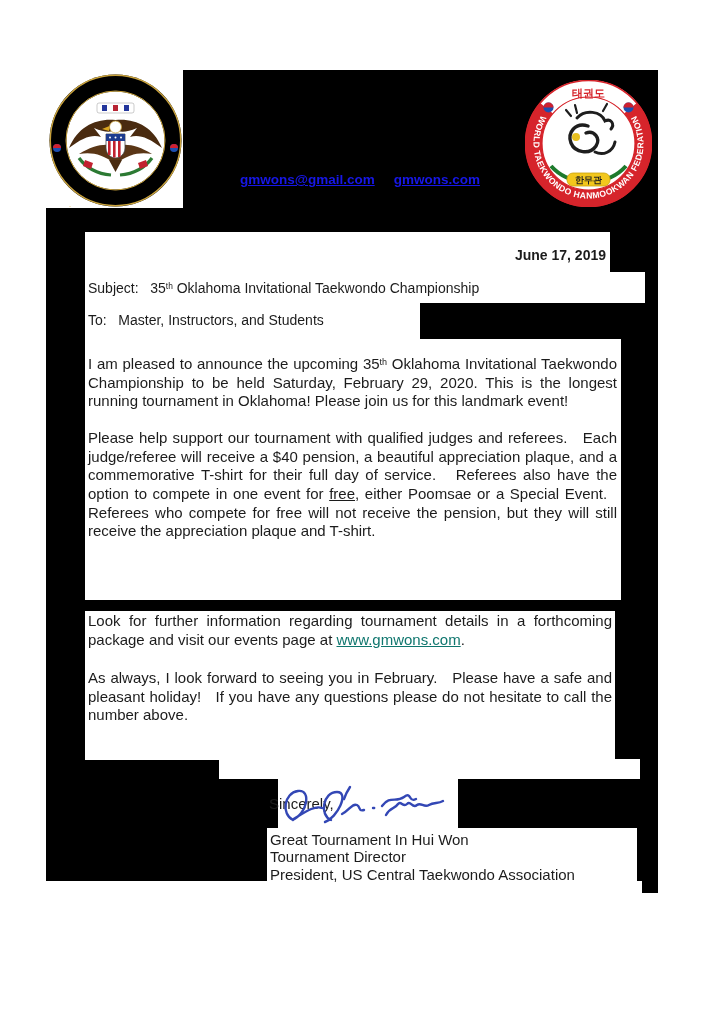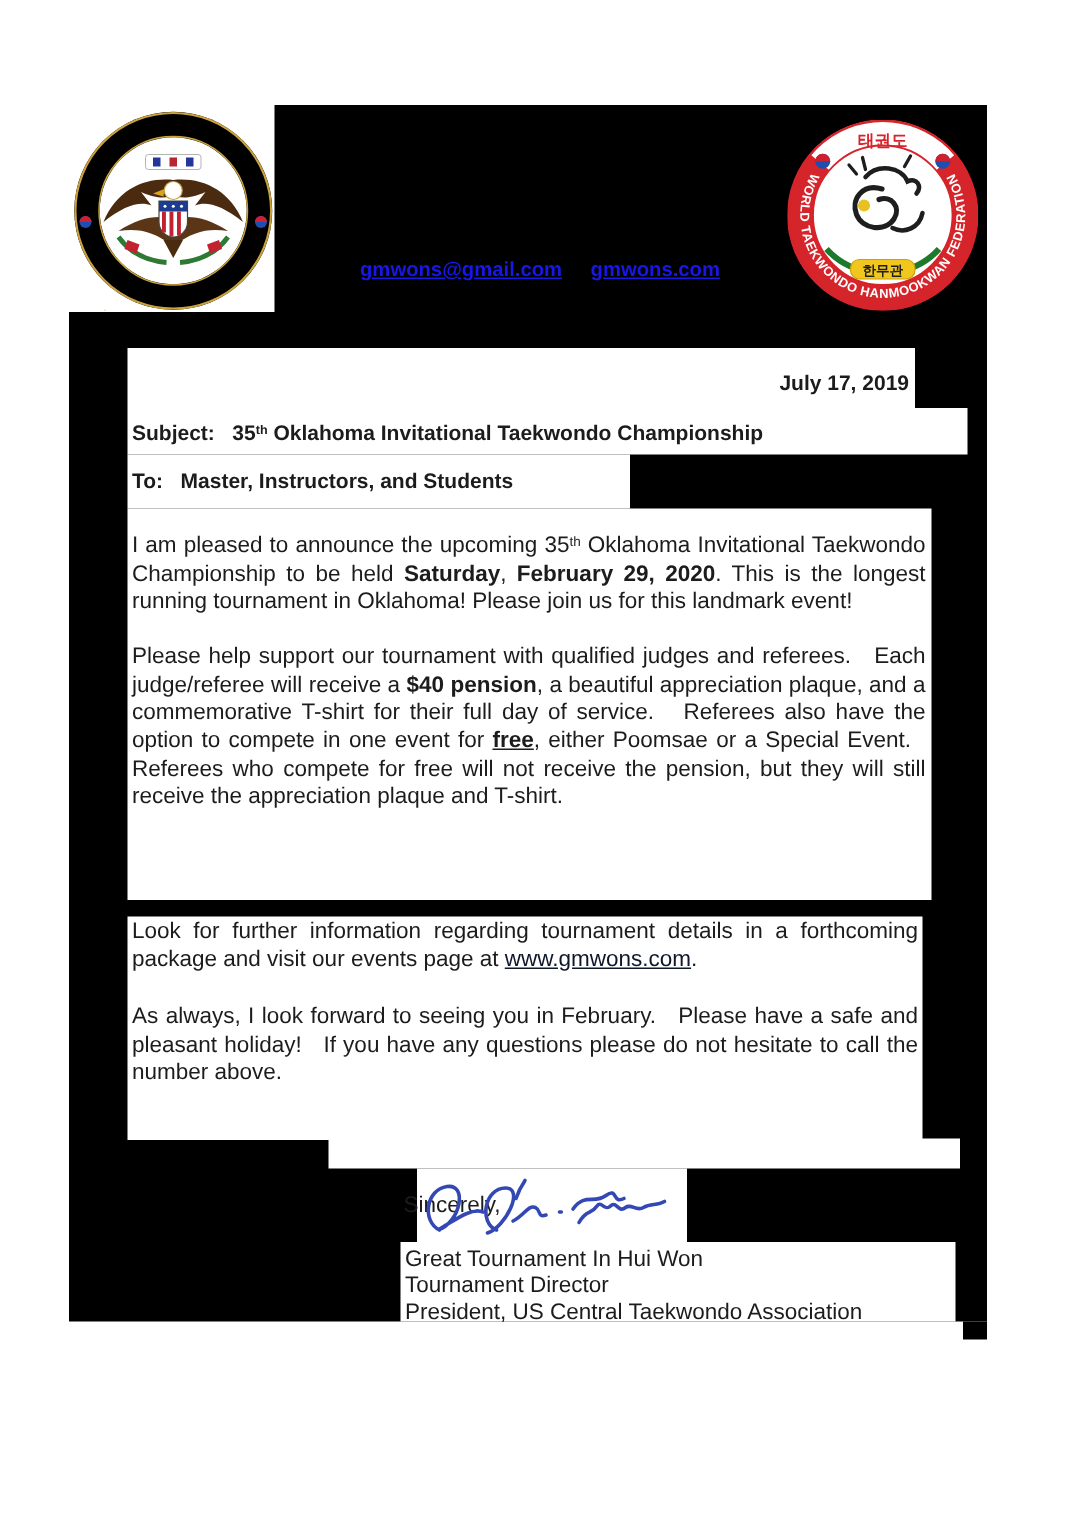--- a/index.html
+++ b/index.html
@@ -1,33 +1,33 @@
 <!DOCTYPE html>
 <html><head>
 <meta charset="utf-8">
 <style>
   html,body{margin:0;padding:0;background:#e8e8e8;}
   #page{position:relative;width:724px;height:1024px;background:#ffffff;overflow:hidden;
         font-family:"Liberation Sans",sans-serif;color:#1c1c1c;}
   .blk{position:absolute;background:#000;}
   .wb{position:absolute;background:#fff;}
   .txt{position:absolute;font-size:15px;line-height:18.6px;}
-  .b{font-weight:bold;}
+  .b{font-weight:normal;}
   .u{text-decoration:underline;}
   sup{font-size:60%;line-height:0;vertical-align:baseline;position:relative;top:-0.45em;}
   #date-line{left:85px;top:246px;width:521px;text-align:right;font-weight:bold;font-size:14px;}
   #subject-line{left:88px;top:279px;width:540px;font-size:14px;}
   #to-line{left:88px;top:311px;width:420px;font-size:14px;}
   #body-block-1{left:88px;top:355px;width:529px;}
   #body-block-2{left:88px;top:612px;width:524px;}
   #body-block-1 p,#body-block-2 p{margin:0 0 18.5px 0;text-align:justify;}
   #body-block-2 p{margin-bottom:20px;}
   #closing-line{left:269px;top:795px;width:200px;}
   #name-block{left:270px;top:831px;width:365px;line-height:17.4px;}
-  .doclink{color:#0f172a;text-decoration:underline;cursor:pointer;}
+  .doclink{color:#0f766e;text-decoration:underline;cursor:pointer;}
   #header-links{position:absolute;left:240px;top:172px;display:flex;gap:19px;
         font-size:13.5px;font-weight:bold;}
   #header-links a{color:#1717e8;cursor:pointer;}
   .logo{position:absolute;}
   #sig-box svg{display:block;}
 </style>
 </head>
 <body>
 
 <div id="page">
@@ -133,21 +133,21 @@
       <path d="M70 72 C78 76 88 72 90 62" stroke-width="3"></path>
       <path d="M46 36 l-5 -6 M52 33 l-2 -8 M78 31 l4 -7" stroke-width="2.2"></path>
       <circle cx="51" cy="57" r="4" fill="#e8c020" stroke="none"></circle>
     </g>
     <path d="M26 86 C35 96 47 101 60 102" fill="none" stroke="#1d7a2c" stroke-width="4"></path>
     <path d="M101 86 C92 96 80 101 67 102" fill="none" stroke="#1d7a2c" stroke-width="4"></path>
     <rect x="42" y="93" width="43" height="13" rx="6" fill="#f2c71d" stroke="#caa20a" stroke-width="0.8"></rect>
     <text x="63.5" y="103" text-anchor="middle" font-family="Liberation Sans,sans-serif" font-size="9" font-weight="bold" fill="#1e1e1e">한무관</text>
   </svg>
 
-  <div class="txt" id="date-line">July 17, 2019</div>
+  <div class="txt" id="date-line">June 17, 2019</div>
   <div class="txt" id="subject-line"><span class="b">Subject: &nbsp; </span><span class="b">35</span><span class="b"><sup>th</sup></span><span class="b"> Oklahoma Invitational Taekwondo Championship</span></div>
   <div class="txt" id="to-line"><span class="b">To: &nbsp; Master, Instructors, and Students</span></div>
 
   <div class="txt" id="body-block-1">
     <p><span>I am pleased to announce the upcoming 35</span><span><sup>th</sup></span><span> Oklahoma Invitational Taekwondo Championship to be held </span><span class="b">Saturday</span><span>, </span><span class="b">February 29, 2020</span><span>. This is the longest running tournament in Oklahoma! Please join us for this landmark event!</span></p>
     <p><span>Please help support our tournament with qualified judges and referees. &nbsp; Each judge/referee will receive a </span><span class="b">$40 pension</span><span>, a beautiful appreciation plaque, and a commemorative T-shirt for their full day of service. &nbsp; Referees also have the option to compete in one event for </span><span class="b u">free</span><span>, either Poomsae or a Special Event. &nbsp; Referees who compete for free will not receive the pension, but they will still receive the appreciation plaque and T-shirt.</span></p>
   </div>
 
   <div class="txt" id="body-block-2">
     <p><span>Look for further information regarding tournament details in a forthcoming package and visit our events page at </span><a class="doclink" href="#">www.gmwons.com</a><span>.</span></p>

